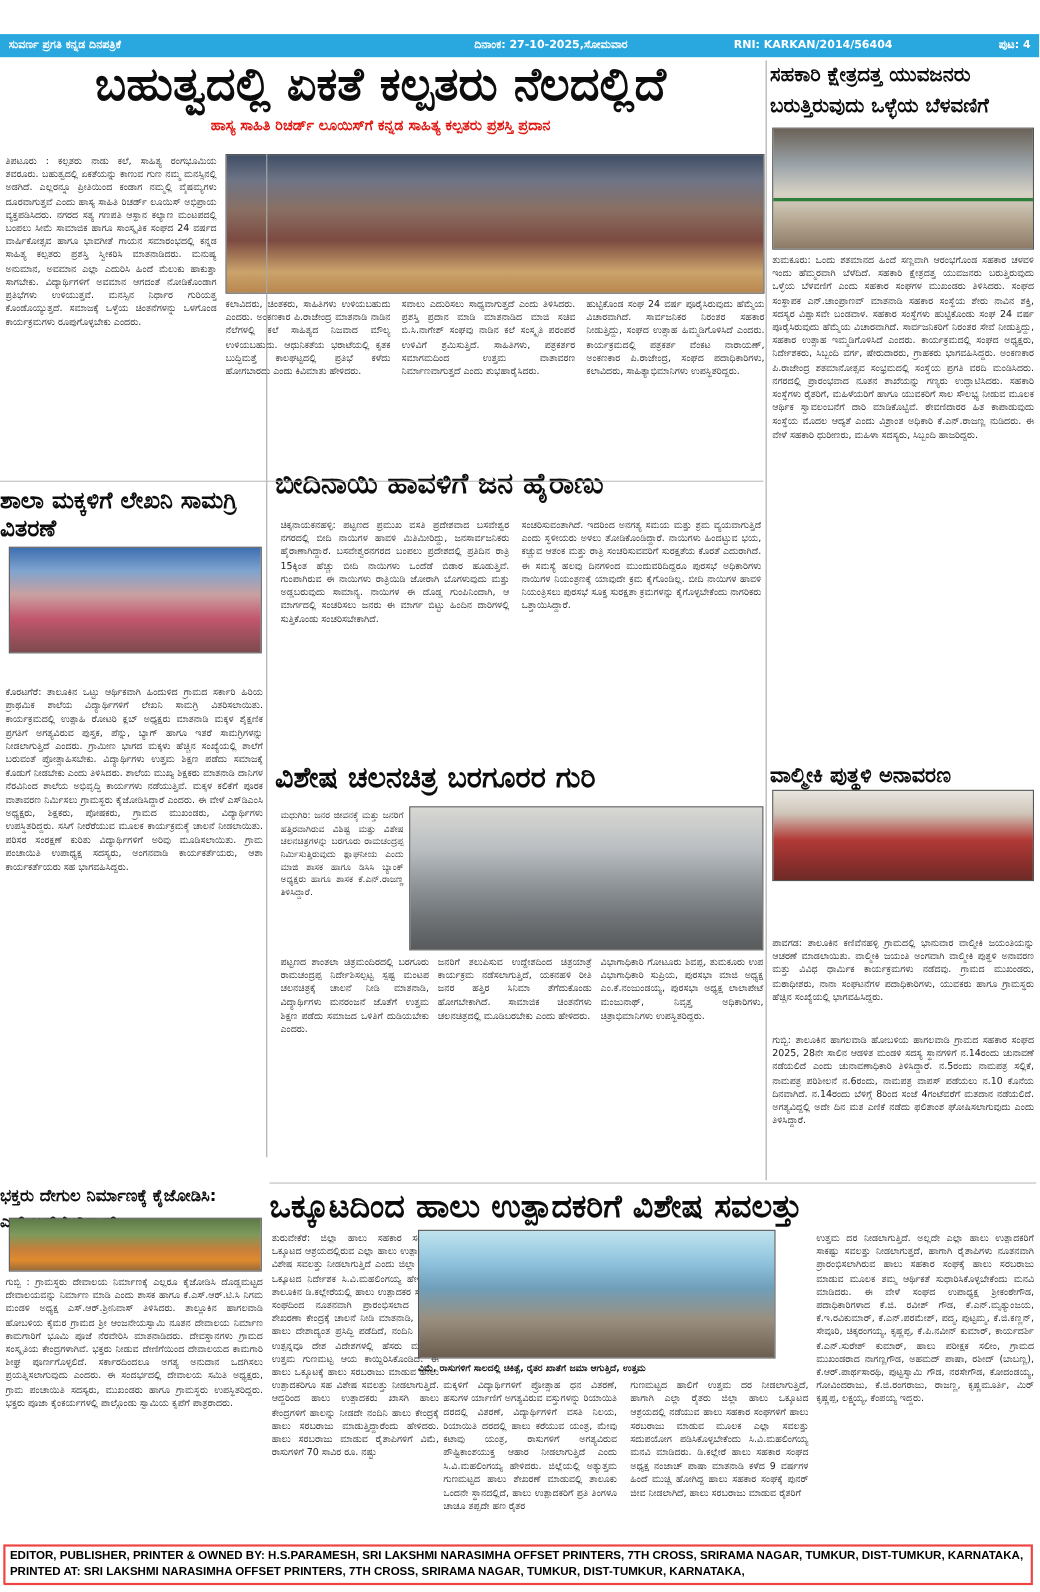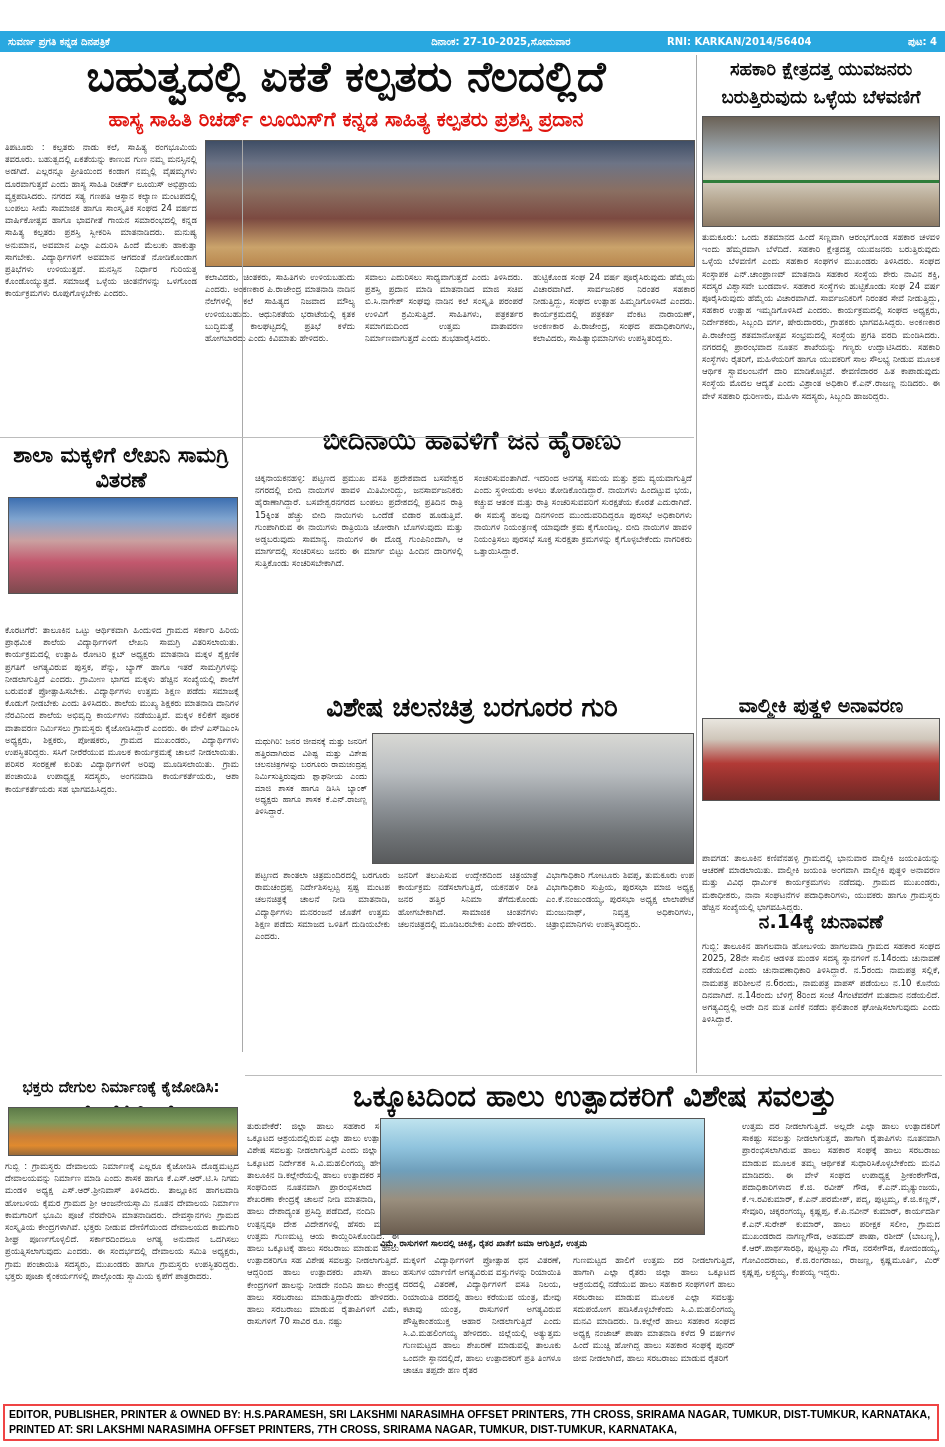--- a/index.html
+++ b/index.html
@@ -7,23 +7,23 @@
         font-family:"DejaVu Sans","Liberation Sans",sans-serif;color:#1b1b1b;border-radius:16px;}
   .abs{position:absolute;}
   
   .mast{left:0;top:31px;width:945px;height:21px;display:flex;align-items:center;
         justify-content:space-between;color:#ffffff;font-size:10px;font-weight:bold;
         padding:0 8px;box-sizing:border-box;}
   .mast .eng{font-family:Liberation Serif, serif;font-size:11px;letter-spacing:.5px;margin-top:30px;}
   
   .h-lead{left:0;top:55px;width:692px;text-align:center;font-size:42px;font-weight:bold;
           line-height:1.05;color:#0d0d0d;}
-  .h-sub{left:0;top:107px;width:692px;text-align:center;font-size:20px;font-weight:bold;}
+  .h-sub{left:0;top:107px;width:692px;text-align:center;font-size:13px;font-weight:bold;}
   .red{color:#e0150f;}
-  .h-sec{font-weight:bold;text-align:center;line-height:1.25;color:#0d0d0d;}
+  .h-sec{font-weight:bold;text-align:left;line-height:1.25;color:#0d0d0d;}
   
   .bodytxt{font-size:8.6px;line-height:1.42;text-align:justify;color:#222;}
   .cap{font-size:8.3px;font-weight:bold;line-height:1.3;color:#111;}
   
   .photo{border:1px solid #555;box-sizing:border-box;}
   .ph-lead{background:linear-gradient(180deg,#3f4e66 0%,#6d7486 18%,#8a6f62 40%,#7c4a41 62%,#caa36b 85%,#b9874e 100%);}
   .ph-coop{background:linear-gradient(180deg,#6b6257 0%,#9aa3a8 30%,#d8d3c6 55%,#b4a58f 78%,#8c7a66 100%);}
   .ph-ribbon{position:absolute;left:0;top:58%;width:100%;height:3px;background:#2f7d3a;}
   .ph-school{background:linear-gradient(180deg,#3d6fb1 0%,#7fa4cf 22%,#caa0a0 45%,#c2576d 68%,#7d4a4e 100%);}
   .ph-film{background:linear-gradient(180deg,#d8d8d4 0%,#b9bdc0 30%,#8f9499 55%,#6f7376 78%,#585a5c 100%);}
@@ -77,21 +77,20 @@
   <div class="abs h-sec red" style="left:250px;top:691px;width:444px;font-size:26px;">ವಿಶೇಷ ಚಲನಚಿತ್ರ ಬರಗೂರರ ಗುರಿ</div>
   <div class="abs photo ph-film" style="left:372px;top:733px;width:322px;height:131px;"></div>
   <div class="abs bodytxt" style="left:255px;top:869px;width:135px;height:204px;overflow:hidden;">ಪಟ್ಟಣದ ಶಾಂತಲಾ ಚಿತ್ರಮಂದಿರದಲ್ಲಿ ಬರಗೂರು ರಾಮಚಂದ್ರಪ್ಪ ನಿರ್ದೇಶಿಸಲ್ಪಟ್ಟ ಸ್ಪಷ್ಟ ಮಂಟಪ ಚಲನಚಿತ್ರಕ್ಕೆ ಚಾಲನೆ ನೀಡಿ ಮಾತನಾಡಿ, ವಿದ್ಯಾರ್ಥಿಗಳು ಮನರಂಜನೆ ಜೊತೆಗೆ ಉತ್ತಮ ಶಿಕ್ಷಣ ಪಡೆದು ಸಮಾಜದ ಒಳಿತಿಗೆ ದುಡಿಯಬೇಕು ಎಂದರು.</div>
   <div class="abs bodytxt" style="left:398px;top:869px;width:140px;height:204px;overflow:hidden;">ಜನರಿಗೆ ತಲುಪಿಸುವ ಉದ್ದೇಶದಿಂದ ಚಿತ್ರಯಾತ್ರೆ ಕಾರ್ಯಕ್ರಮ ನಡೆಸಲಾಗುತ್ತಿದೆ, ಯಕನಹಳಿ ರೀತಿ ಜನರ ಹತ್ತಿರ ಸಿನಿಮಾ ತೆಗೆದುಕೊಂಡು ಹೋಗಬೇಕಾಗಿದೆ. ಸಾಮಾಜಿಕ ಚಿಂತನೆಗಳು ಚಲನಚಿತ್ರದಲ್ಲಿ ಮೂಡಿಬರಬೇಕು ಎಂದು ಹೇಳಿದರು.</div>
   <div class="abs bodytxt" style="left:546px;top:869px;width:148px;height:204px;overflow:hidden;">ವಿಭಾಗಾಧಿಕಾರಿ ಗೋಟೂರು ಶಿವಪ್ಪ, ತುಮಕೂರು ಉಪ ವಿಭಾಗಾಧಿಕಾರಿ ಸುಪ್ರಿಯ, ಪುರಸಭಾ ಮಾಜಿ ಅಧ್ಯಕ್ಷ ಎಂ.ಕೆ.ನಂಜುಂಡಯ್ಯ, ಪುರಸಭಾ ಅಧ್ಯಕ್ಷ ಲಾಲಾಪೇಟೆ ಮಂಜುನಾಥ್, ನಿವೃತ್ತ ಅಧಿಕಾರಿಗಳು, ಚಿತ್ರಾಭಿಮಾನಿಗಳು ಉಪಸ್ಥಿತರಿದ್ದರು.</div>
 
   <div class="abs h-sec" style="left:700px;top:694px;width:242px;font-size:19px;">ವಾಲ್ಮೀಕಿ ಪುತ್ಥಳಿ ಅನಾವರಣ</div>
   <div class="abs photo ph-valmiki" style="left:702px;top:718px;width:238px;height:83px;"></div>
   <div class="abs bodytxt" style="left:702px;top:804px;width:238px;height:100px;overflow:hidden;margin-top:48px;">ಪಾವಗಡ: ತಾಲೂಕಿನ ಕಣಿವೆನಹಳ್ಳಿ ಗ್ರಾಮದಲ್ಲಿ ಭಾನುವಾರ ವಾಲ್ಮೀಕಿ ಜಯಂತಿಯನ್ನು ಆಚರಣೆ ಮಾಡಲಾಯಿತು. ವಾಲ್ಮೀಕಿ ಜಯಂತಿ ಅಂಗವಾಗಿ ವಾಲ್ಮೀಕಿ ಪುತ್ಥಳಿ ಅನಾವರಣ ಮತ್ತು ವಿವಿಧ ಧಾರ್ಮಿಕ ಕಾರ್ಯಕ್ರಮಗಳು ನಡೆದವು. ಗ್ರಾಮದ ಮುಖಂಡರು, ಮಠಾಧೀಶರು, ನಾನಾ ಸಂಘಟನೆಗಳ ಪದಾಧಿಕಾರಿಗಳು, ಯುವಕರು ಹಾಗೂ ಗ್ರಾಮಸ್ಥರು ಹೆಚ್ಚಿನ ಸಂಖ್ಯೆಯಲ್ಲಿ ಭಾಗವಹಿಸಿದ್ದರು.</div>
 
-  <div class="abs h-sec" style="left:700px;top:910px;width:242px;font-size:19px;">ನ.14ಕ್ಕೆ ಚುನಾವಣೆ</div>
   <div class="abs bodytxt" style="left:702px;top:940px;width:238px;height:132px;overflow:hidden;">ಗುಬ್ಬಿ: ತಾಲೂಕಿನ ಹಾಗಲವಾಡಿ ಹೋಬಳಿಯ ಹಾಗಲವಾಡಿ ಗ್ರಾಮದ ಸಹಕಾರ ಸಂಘದ 2025, 28ನೇ ಸಾಲಿನ ಆಡಳಿತ ಮಂಡಳಿ ಸದಸ್ಯ ಸ್ಥಾನಗಳಿಗೆ ನ.14ರಂದು ಚುನಾವಣೆ ನಡೆಯಲಿದೆ ಎಂದು ಚುನಾವಣಾಧಿಕಾರಿ ತಿಳಿಸಿದ್ದಾರೆ. ನ.5ರಂದು ನಾಮಪತ್ರ ಸಲ್ಲಿಕೆ, ನಾಮಪತ್ರ ಪರಿಶೀಲನೆ ನ.6ರಂದು, ನಾಮಪತ್ರ ವಾಪಸ್ ಪಡೆಯಲು ನ.10 ಕೊನೆಯ ದಿನವಾಗಿದೆ. ನ.14ರಂದು ಬೆಳಿಗ್ಗೆ 8ರಿಂದ ಸಂಜೆ 4ಗಂಟೆವರೆಗೆ ಮತದಾನ ನಡೆಯಲಿದೆ. ಅಗತ್ಯವಿದ್ದಲ್ಲಿ ಅದೇ ದಿನ ಮತ ಎಣಿಕೆ ನಡೆದು ಫಲಿತಾಂಶ ಘೋಷಿಸಲಾಗುವುದು ಎಂದು ತಿಳಿಸಿದ್ದಾರೆ.</div>
 
   <div class="abs h-sec" style="left:0px;top:1056px;width:242px;font-size:15px;line-height:1.5;margin-top:20px;">ಭಕ್ತರು ದೇಗುಲ ನಿರ್ಮಾಣಕ್ಕೆ ಕೈಜೋಡಿಸಿ: ಎಸ್.ಆರ್.ಶ್ರೀನಿವಾಸ್</div>
   <div class="abs photo ph-temple" style="left:8px;top:1107px;width:230px;height:49px;"></div>
   <div class="abs bodytxt" style="left:5px;top:1160px;width:234px;height:240px;overflow:hidden;">ಗುಬ್ಬಿ : ಗ್ರಾಮಸ್ಥರು ದೇವಾಲಯ ನಿರ್ಮಾಣಕ್ಕೆ ಎಲ್ಲರೂ ಕೈಜೋಡಿಸಿ ದೊಡ್ಡಮಟ್ಟದ ದೇವಾಲಯವನ್ನು ನಿರ್ಮಾಣ ಮಾಡಿ ಎಂದು ಶಾಸಕ ಹಾಗೂ ಕೆ.ಎಸ್.ಆರ್.ಟಿ.ಸಿ ನಿಗಮ ಮಂಡಳಿ ಅಧ್ಯಕ್ಷ ಎಸ್.ಆರ್.ಶ್ರೀನಿವಾಸ್ ತಿಳಿಸಿದರು. ತಾಲ್ಲೂಕಿನ ಹಾಗಲವಾಡಿ ಹೋಬಳಿಯ ಕೈಮರ ಗ್ರಾಮದ ಶ್ರೀ ಆಂಜನೇಯಸ್ವಾಮಿ ನೂತನ ದೇವಾಲಯ ನಿರ್ಮಾಣ ಕಾಮಗಾರಿಗೆ ಭೂಮಿ ಪೂಜೆ ನೆರವೇರಿಸಿ ಮಾತನಾಡಿದರು. ದೇವಸ್ಥಾನಗಳು ಗ್ರಾಮದ ಸಂಸ್ಕೃತಿಯ ಕೇಂದ್ರಗಳಾಗಿವೆ. ಭಕ್ತರು ನೀಡುವ ದೇಣಿಗೆಯಿಂದ ದೇವಾಲಯದ ಕಾಮಗಾರಿ ಶೀಘ್ರ ಪೂರ್ಣಗೊಳ್ಳಲಿದೆ. ಸರ್ಕಾರದಿಂದಲೂ ಅಗತ್ಯ ಅನುದಾನ ಒದಗಿಸಲು ಪ್ರಯತ್ನಿಸಲಾಗುವುದು ಎಂದರು. ಈ ಸಂದರ್ಭದಲ್ಲಿ ದೇವಾಲಯ ಸಮಿತಿ ಅಧ್ಯಕ್ಷರು, ಗ್ರಾಮ ಪಂಚಾಯಿತಿ ಸದಸ್ಯರು, ಮುಖಂಡರು ಹಾಗೂ ಗ್ರಾಮಸ್ಥರು ಉಪಸ್ಥಿತರಿದ್ದರು. ಭಕ್ತರು ಪೂಜಾ ಕೈಂಕರ್ಯಗಳಲ್ಲಿ ಪಾಲ್ಗೊಂಡು ಸ್ವಾಮಿಯ ಕೃಪೆಗೆ ಪಾತ್ರರಾದರು.</div>
 
   <div class="abs h-sec red" style="left:245px;top:1078px;width:700px;font-size:29px;">ಒಕ್ಕೂಟದಿಂದ ಹಾಲು ಉತ್ಪಾದಕರಿಗೆ ವಿಶೇಷ ಸವಲತ್ತು</div>
   <div class="abs bodytxt" style="left:247px;top:1120px;width:152px;height:282px;overflow:hidden;">ತುರುವೇಕೆರೆ: ಜಿಲ್ಲಾ ಹಾಲು ಸಹಕಾರ ಸಂಘಗಳ ಒಕ್ಕೂಟದ ಆಶ್ರಯದಲ್ಲಿರುವ ಎಲ್ಲಾ ಹಾಲು ಉತ್ಪಾದಕರಿಗೆ ವಿಶೇಷ ಸವಲತ್ತು ನೀಡಲಾಗುತ್ತಿದೆ ಎಂದು ಜಿಲ್ಲಾ ಹಾಲು ಒಕ್ಕೂಟದ ನಿರ್ದೇಶಕ ಸಿ.ವಿ.ಮಹಲಿಂಗಯ್ಯ ಹೇಳಿದರು. ತಾಲೂಕಿನ ಡಿ.ಕಲ್ಲೇರೆಯಲ್ಲಿ ಹಾಲು ಉತ್ಪಾದಕರ ಸಹಕಾರ ಸಂಘದಿಂದ ನೂತನವಾಗಿ ಪ್ರಾರಂಭಿಸಲಾದ ಹಾಲು ಶೇಖರಣಾ ಕೇಂದ್ರಕ್ಕೆ ಚಾಲನೆ ನೀಡಿ ಮಾತನಾಡಿ, ನಂದಿನಿ ಹಾಲು ದೇಶಾದ್ಯಂತ ಪ್ರಸಿದ್ಧಿ ಪಡೆದಿದೆ, ನಂದಿನಿ ಹಾಲಿನ ಉತ್ಪನ್ನವೂ ದೇಶ ವಿದೇಶಗಳಲ್ಲಿ ಹೆಸರು ಮಾಡಿದೆ, ಉತ್ತಮ ಗುಣಮಟ್ಟ ಆಯ ಕಾಯ್ದಿರಿಸಿಕೊಂಡಿದೆ. ಈ ಹಾಲು ಒಕ್ಕೂಟಕ್ಕೆ ಹಾಲು ಸರಬರಾಜು ಮಾಡುವ ಹಾಲು ಉತ್ಪಾದಕರಿಗೂ ಸಹ ವಿಶೇಷ ಸವಲತ್ತು ನೀಡಲಾಗುತ್ತಿದೆ. ಆದ್ದರಿಂದ ಹಾಲು ಉತ್ಪಾದಕರು ಖಾಸಗಿ ಹಾಲು ಕೇಂದ್ರಗಳಿಗೆ ಹಾಲನ್ನು ನೀಡದೇ ನಂದಿನಿ ಹಾಲು ಕೇಂದ್ರಕ್ಕೆ ಹಾಲು ಸರಬರಾಜು ಮಾಡುತ್ತಿದ್ದಾರೆಂದು ಹೇಳಿದರು. ಹಾಲು ಸರಬರಾಜು ಮಾಡುವ ರೈತಾಪಿಗಳಿಗೆ ವಿಮೆ, ರಾಸುಗಳಿಗೆ 70 ಸಾವಿರ ರೂ. ನಷ್ಟು</div>
   <div class="abs photo ph-milk" style="left:380px;top:1118px;width:325px;height:117px;"></div>
   <div class="abs cap" style="left:380px;top:1238px;width:355px;height:13px;overflow:hidden;">ವಿಮೆ, ರಾಸುಗಳಿಗೆ ಸಾಲದಲ್ಲಿ ಚಿಕಿತ್ಸೆ, ರೈತರ ಖಾತೆಗೆ ಜಮಾ ಆಗುತ್ತಿದೆ, ಉತ್ತಮ</div>

